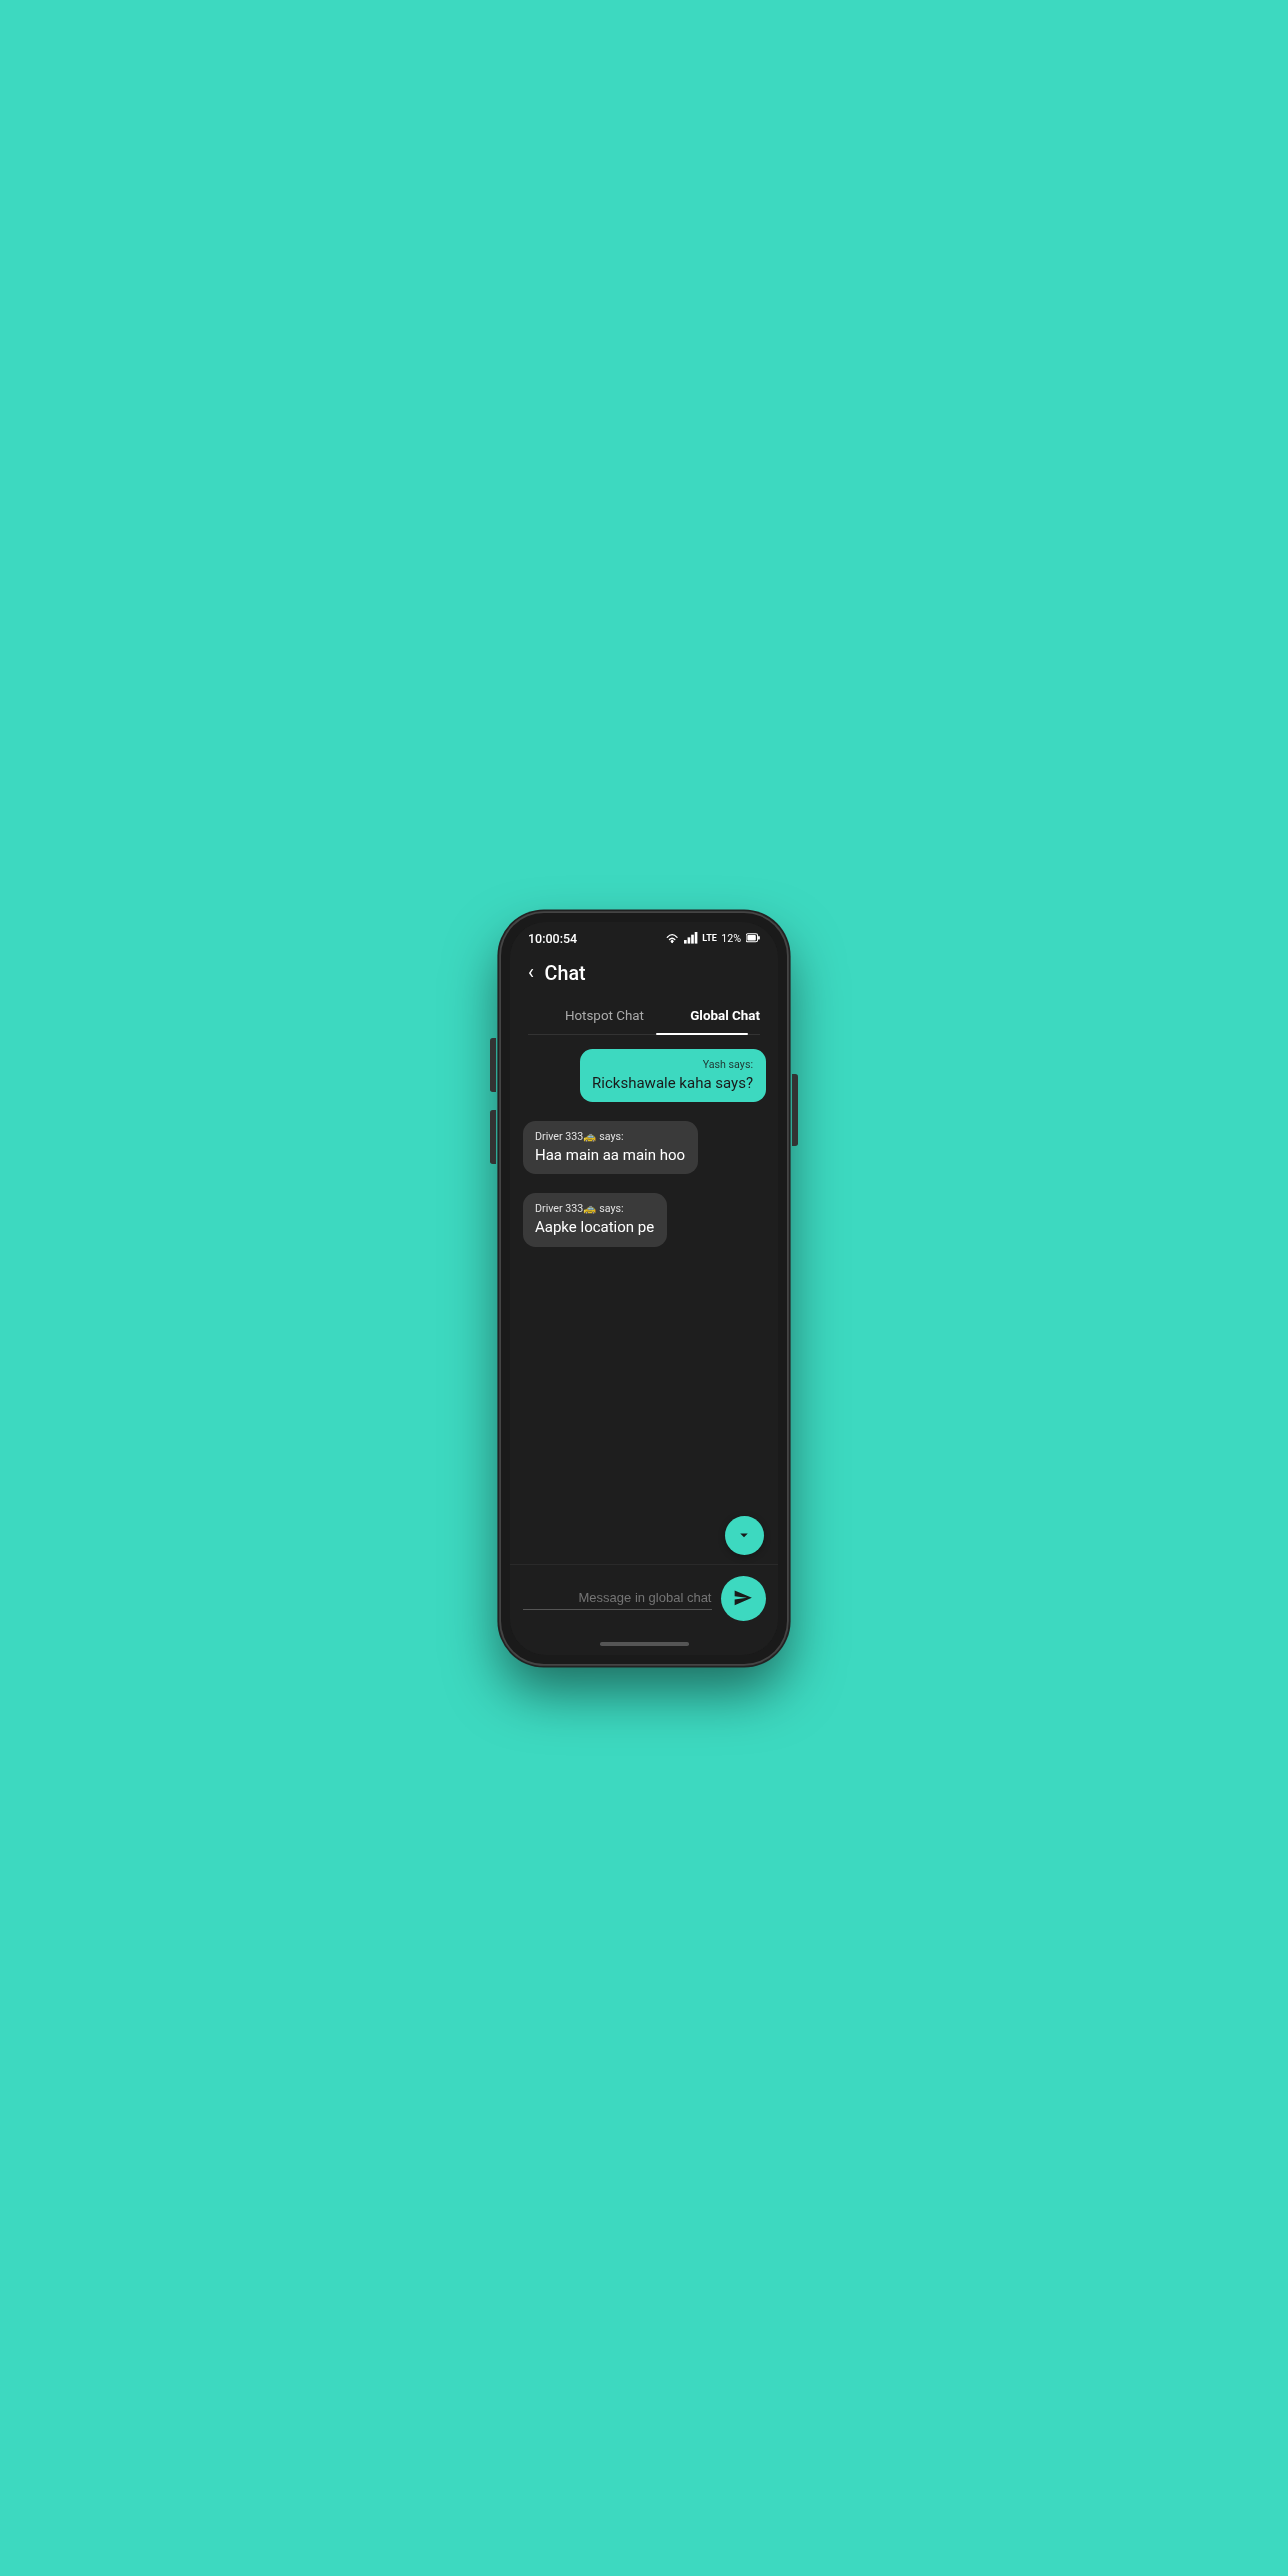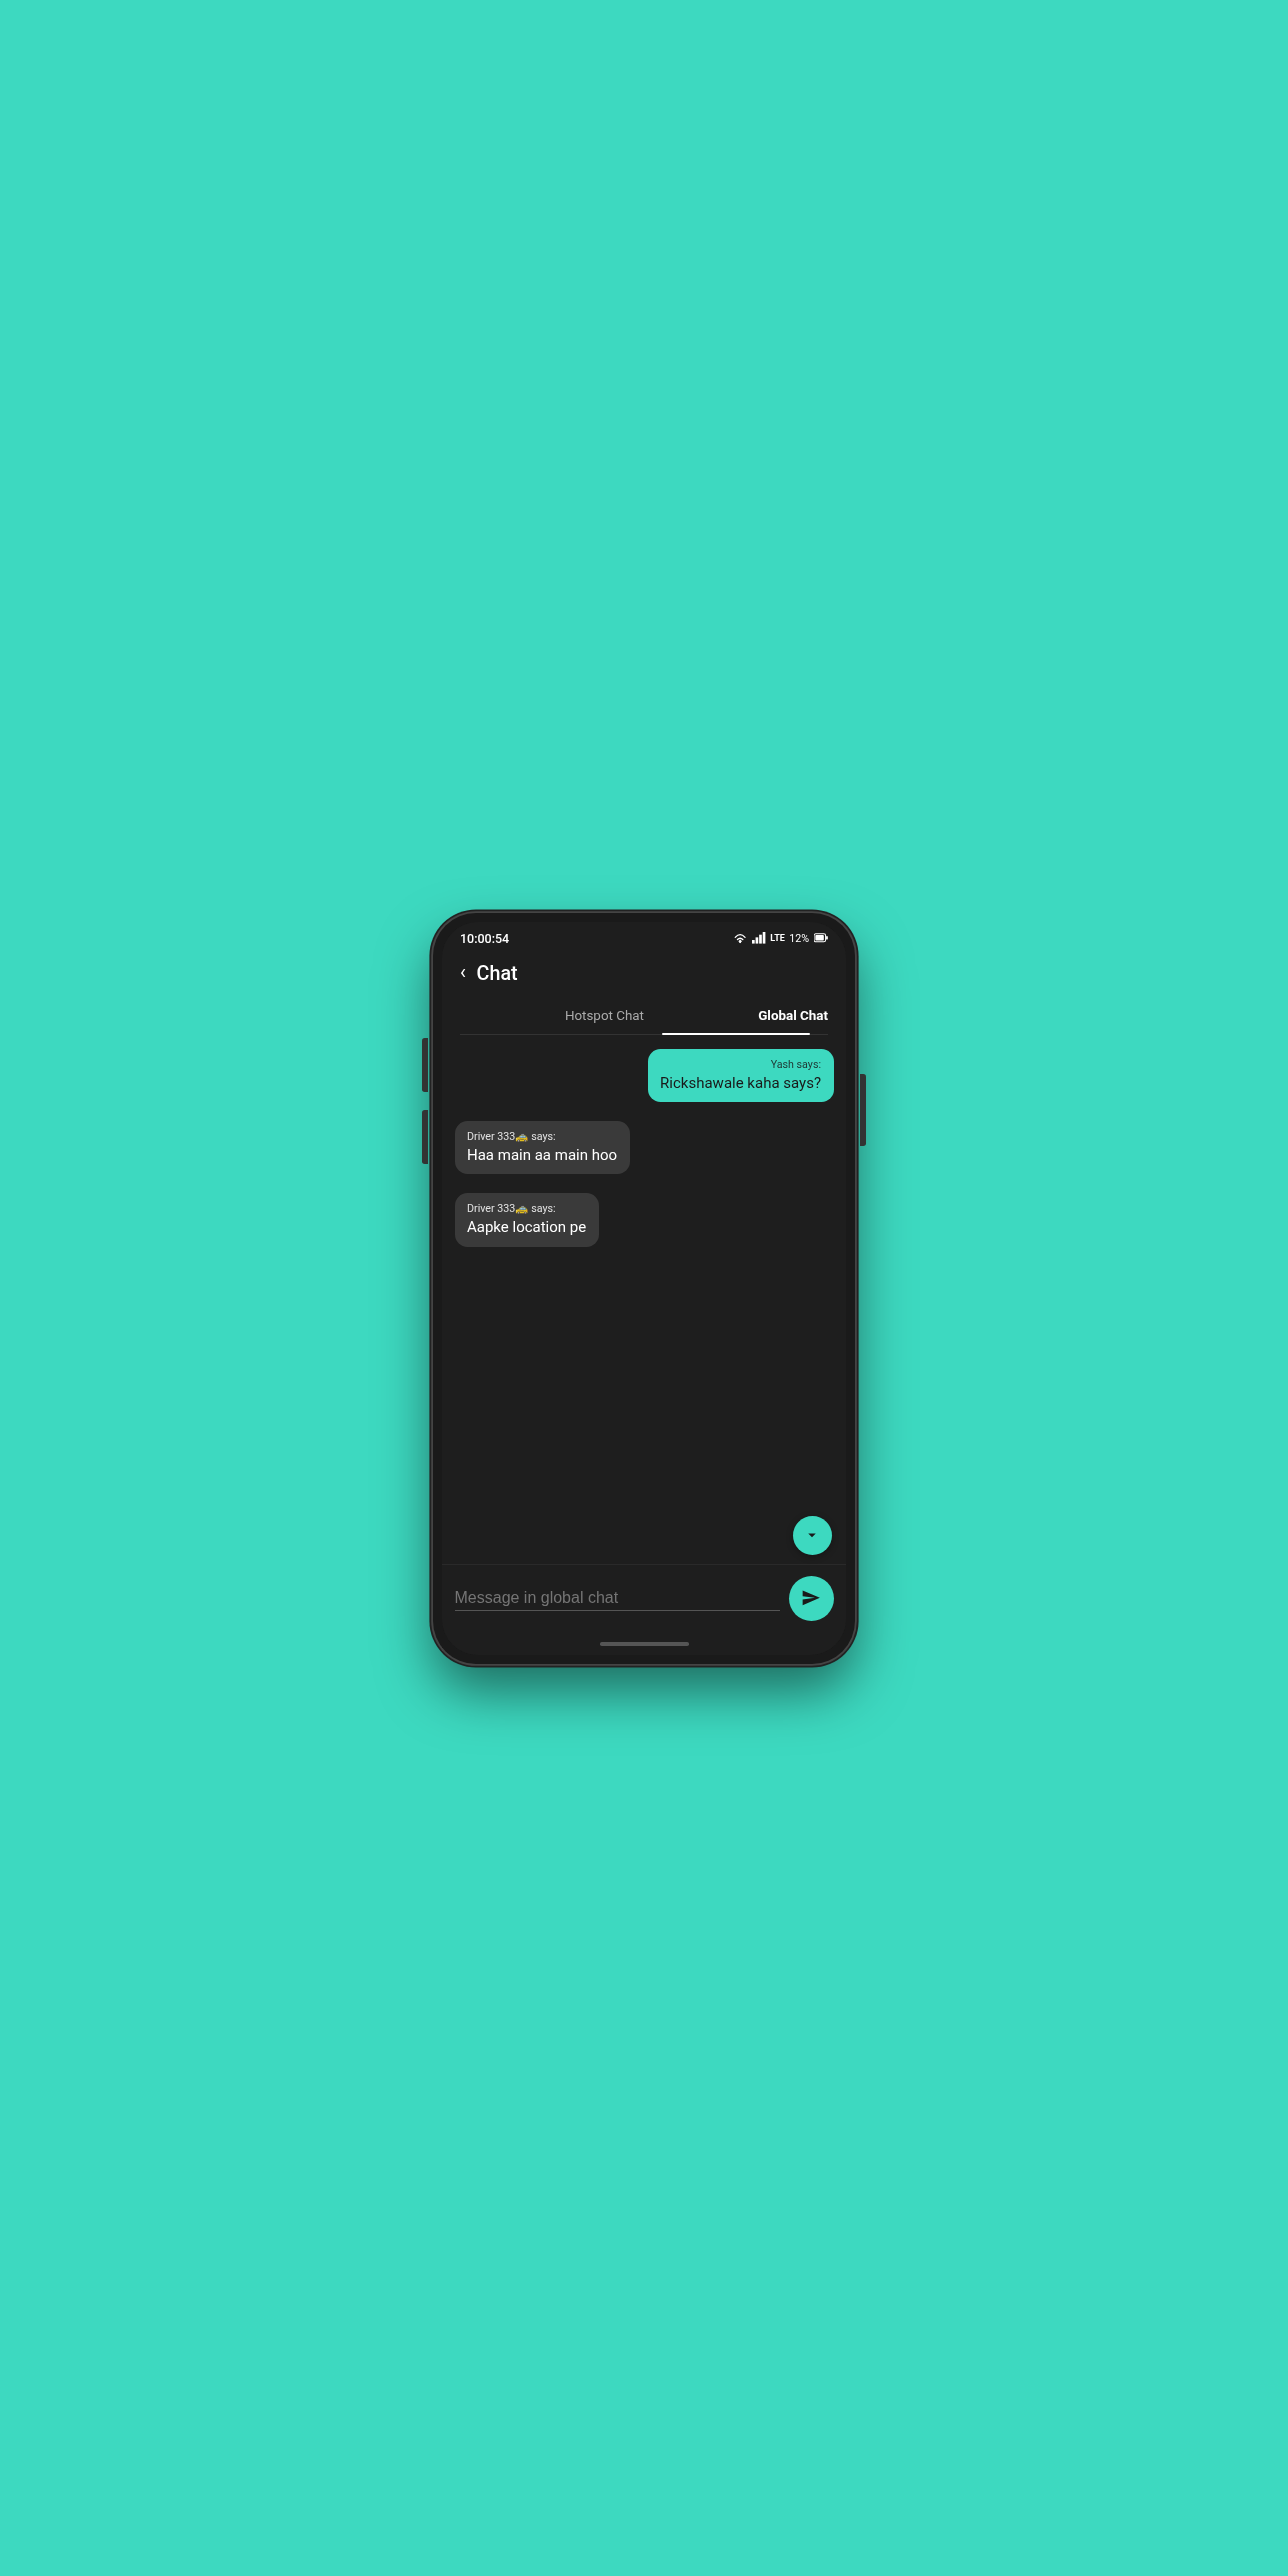--- a/index.html
+++ b/index.html
@@ -8,21 +8,21 @@
       background-color: #3dd9c0;
       display: flex;
       justify-content: center;
       align-items: center;
       min-height: 100vh;
       font-family: 'Roboto', Arial, sans-serif;
       padding: 36px 0;
     }
 
     .phone-outer {
-      width: 422px;
+      width: 286px;
       background: #1a1a1a;
       border-radius: 43px;
       padding: 9px;
       box-shadow:
         0 0 0 1.8px #444,
         0 0 0 3.6px #222,
         0 27px 54px rgba(0,0,0,0.5);
       position: relative;
     }
 
@@ -225,23 +225,24 @@
       border-top: 0.9px solid #2a2a2a;
       position: relative;
     }
 
     .message-input {
       flex: 1;
       background: transparent;
       border: none;
       outline: none;
       color: #888;
-      font-size: 16px;
+      font-size: 13px;
       padding: 3.6px 0;
       border-bottom: 0.9px solid #555;
+      text-align: right;
     }
 
     .send-btn {
       width: 45px;
       height: 45px;
       background: #3dd9c0;
       border-radius: 50%;
       display: flex;
       align-items: center;
       justify-content: center;

